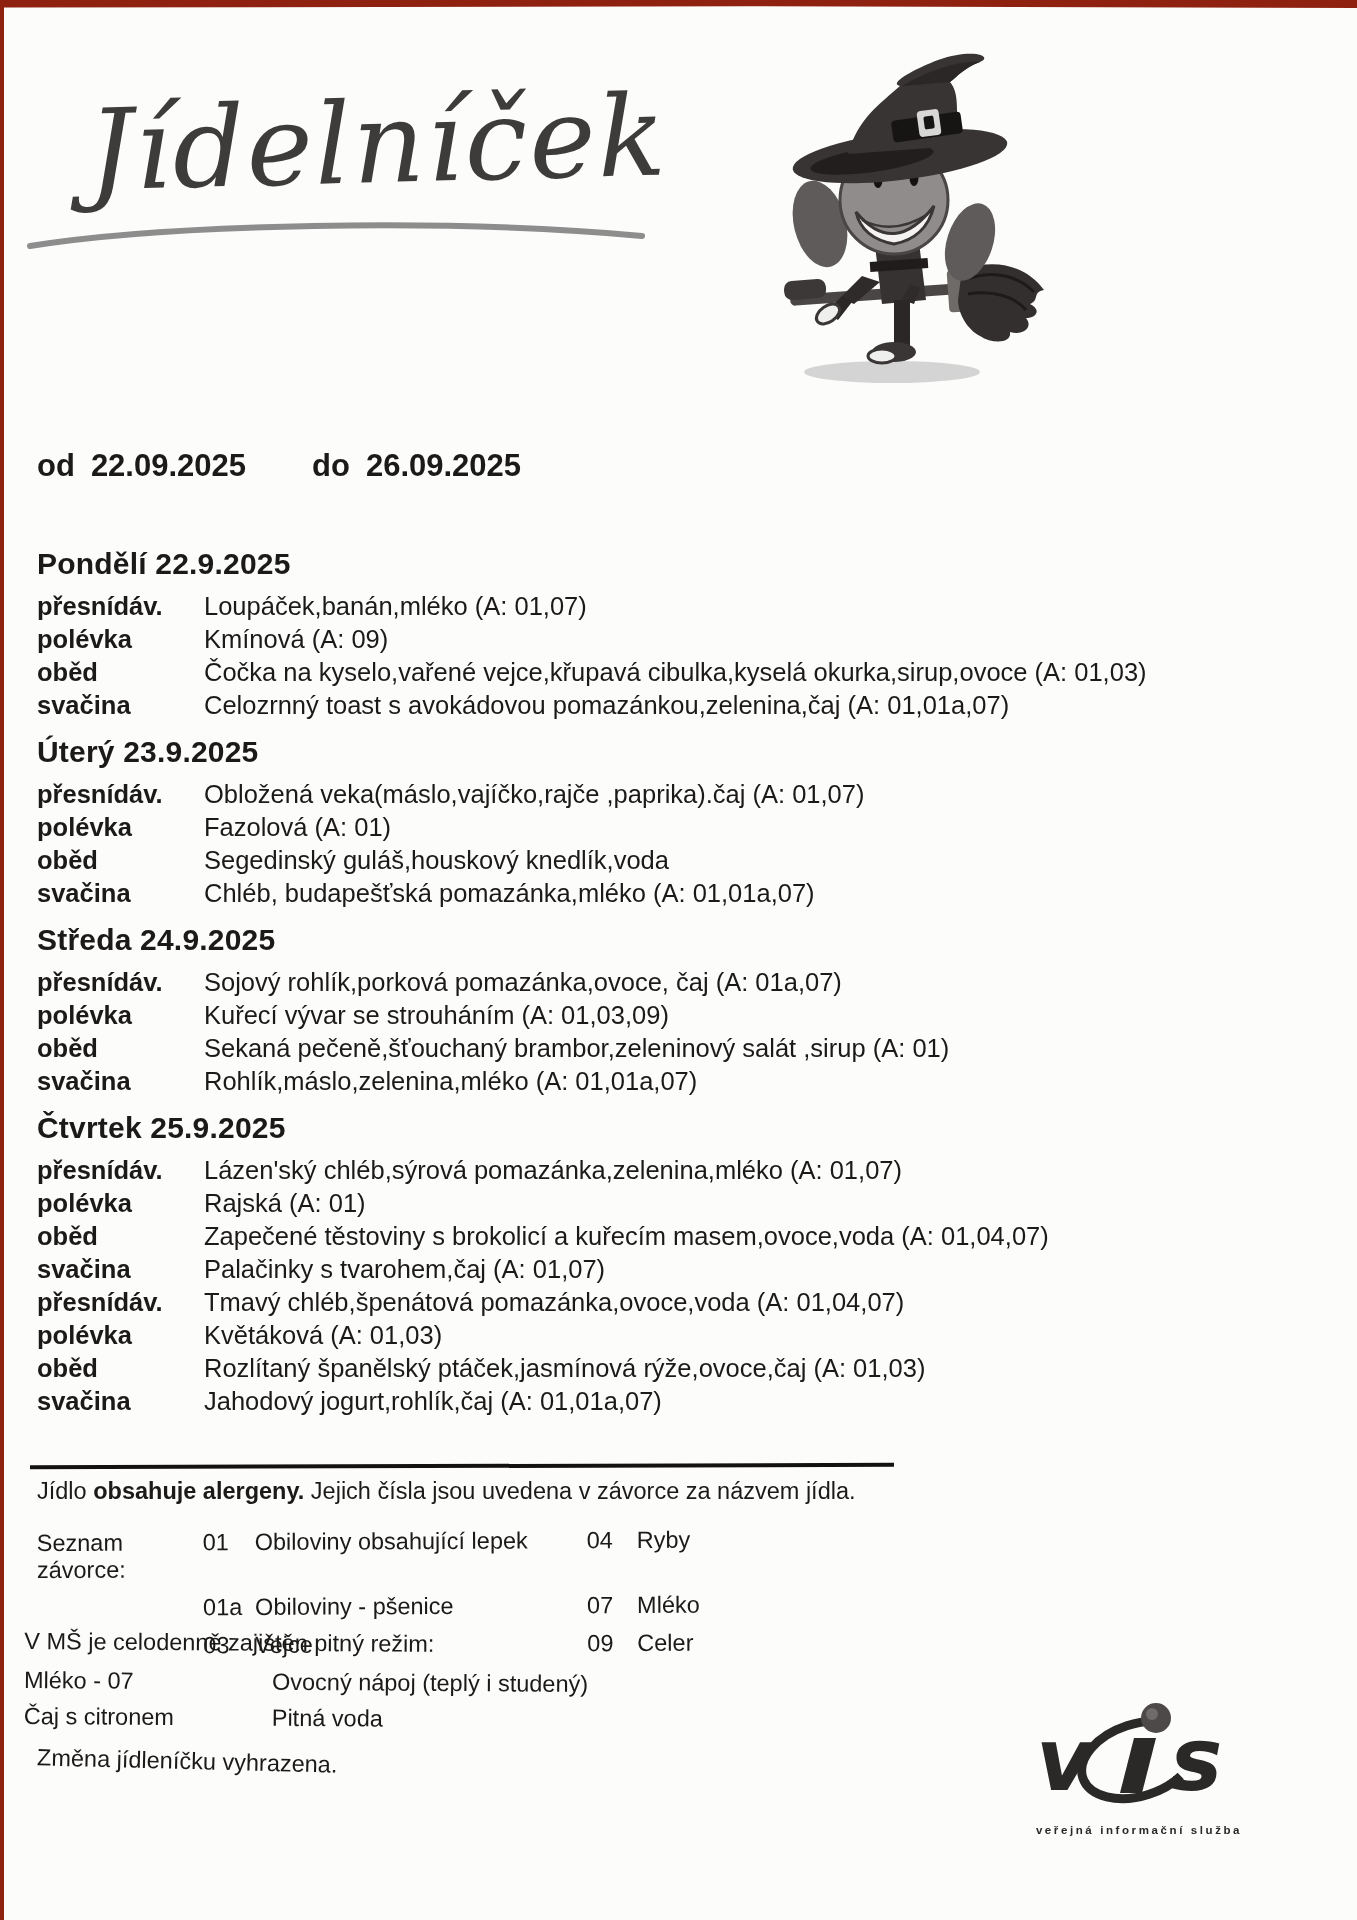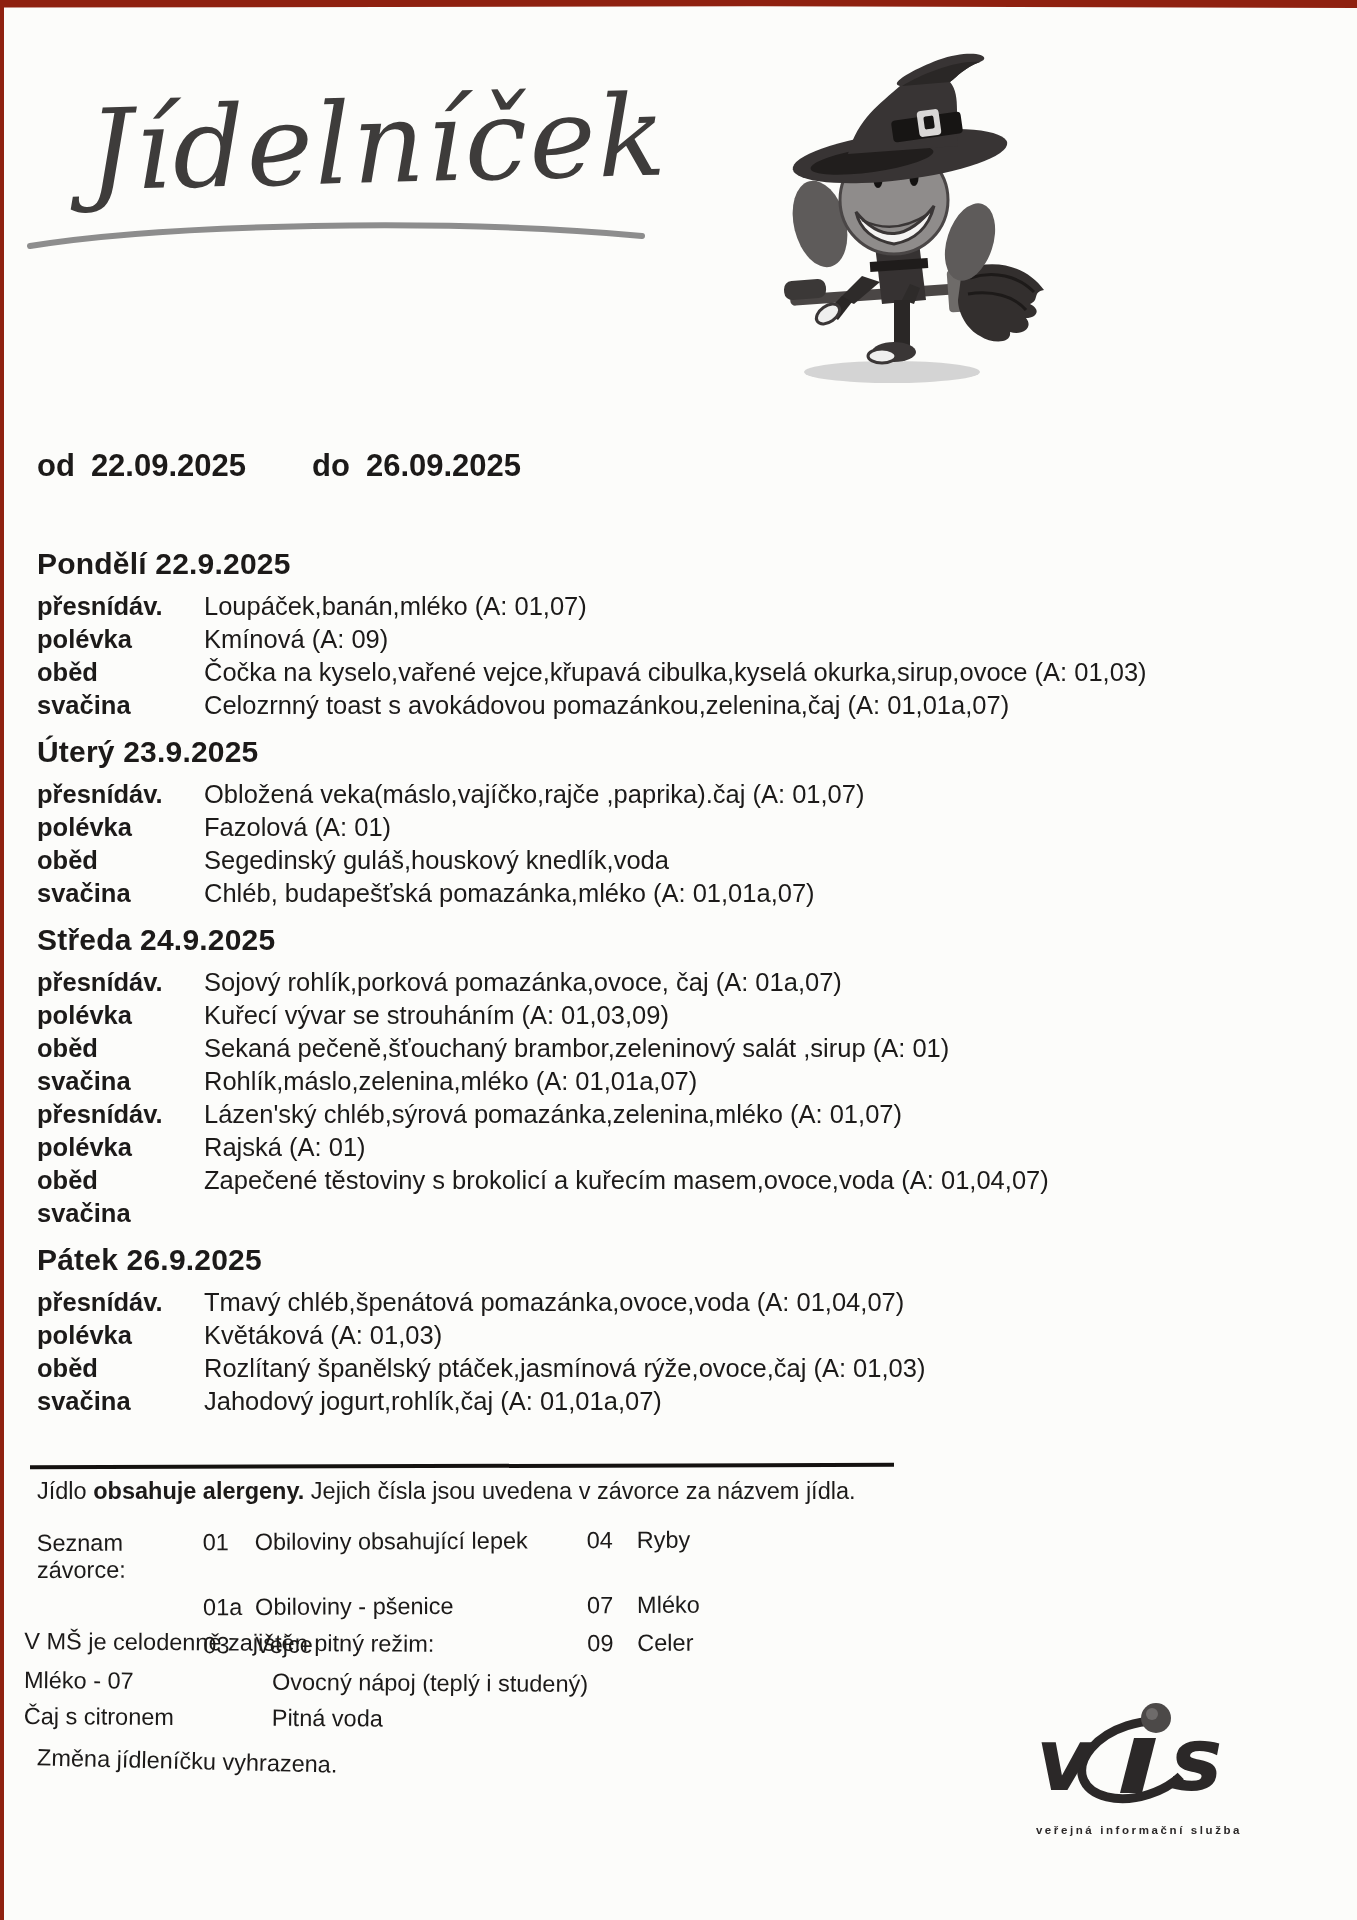--- a/index.html
+++ b/index.html
@@ -202,39 +202,40 @@
         <span class="meal-label">oběd</span>
         <span class="meal-text">Sekaná pečeně,šťouchaný brambor,zeleninový salát ,sirup  (A: 01)</span>
       </div>
       <div class="meal-row">
         <span class="meal-label">svačina</span>
         <span class="meal-text">Rohlík,máslo,zelenina,mléko  (A: 01,01a,07)</span>
       </div>
     </section>
 
     <section class="day">
+      <h2 class="day-title">Čtvrtek 25.9.2025</h2>
       <div class="meal-row">
         <span class="meal-label">přesnídáv.</span>
         <span class="meal-text">Lázen'ský chléb,sýrová pomazánka,zelenina,mléko  (A: 01,07)</span>
       </div>
       <div class="meal-row">
         <span class="meal-label">polévka</span>
         <span class="meal-text">Rajská  (A: 01)</span>
       </div>
       <div class="meal-row">
         <span class="meal-label">oběd</span>
         <span class="meal-text">Zapečené těstoviny s brokolicí a kuřecím masem,ovoce,voda  (A: 01,04,07)</span>
       </div>
       <div class="meal-row">
         <span class="meal-label">svačina</span>
-      </div>
-    </section>
-
-    <section class="day">
-      <h2 class="day-title">Pátek 26.9.2025</h2>
+        <span class="meal-text">Palačinky s tvarohem,čaj  (A: 01,07)</span>
+      </div>
+    </section>
+
+    <section class="day">
       <div class="meal-row">
         <span class="meal-label">přesnídáv.</span>
         <span class="meal-text">Tmavý chléb,špenátová pomazánka,ovoce,voda  (A: 01,04,07)</span>
       </div>
       <div class="meal-row">
         <span class="meal-label">polévka</span>
         <span class="meal-text">Květáková  (A: 01,03)</span>
       </div>
       <div class="meal-row">
         <span class="meal-label">oběd</span>

